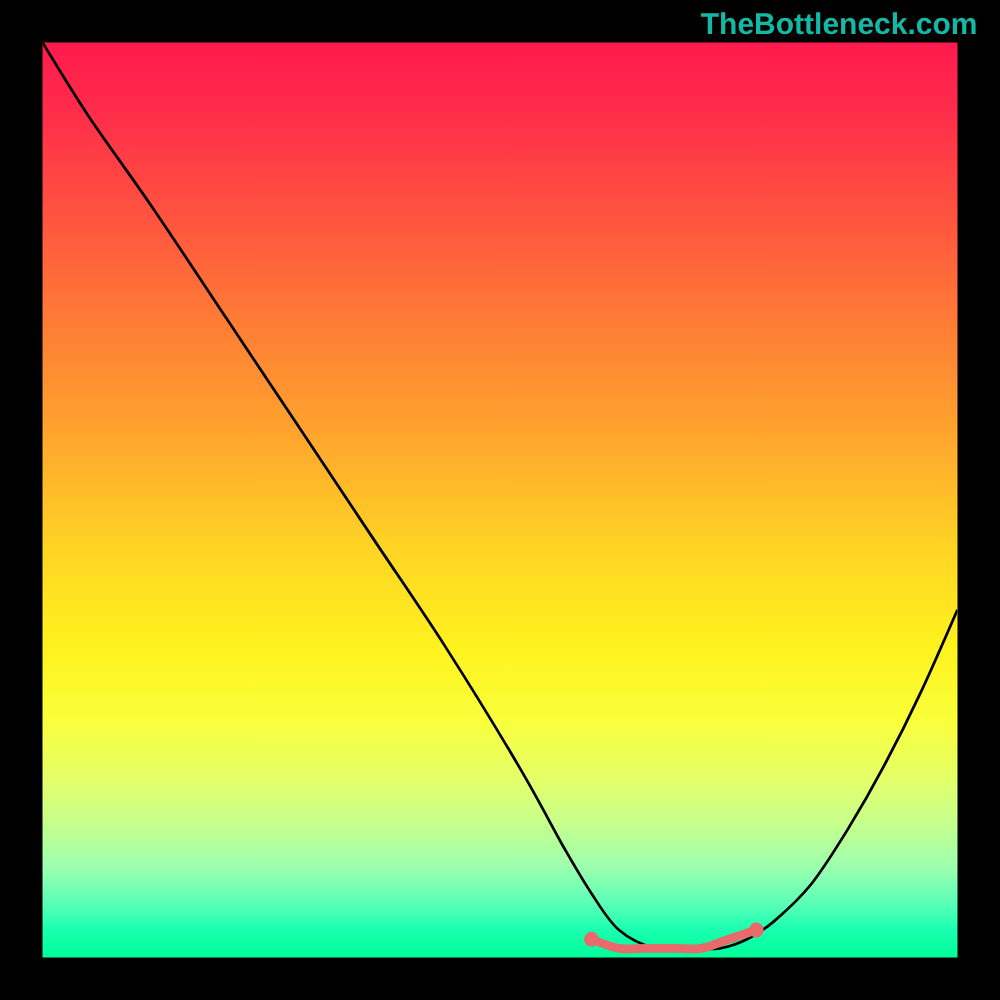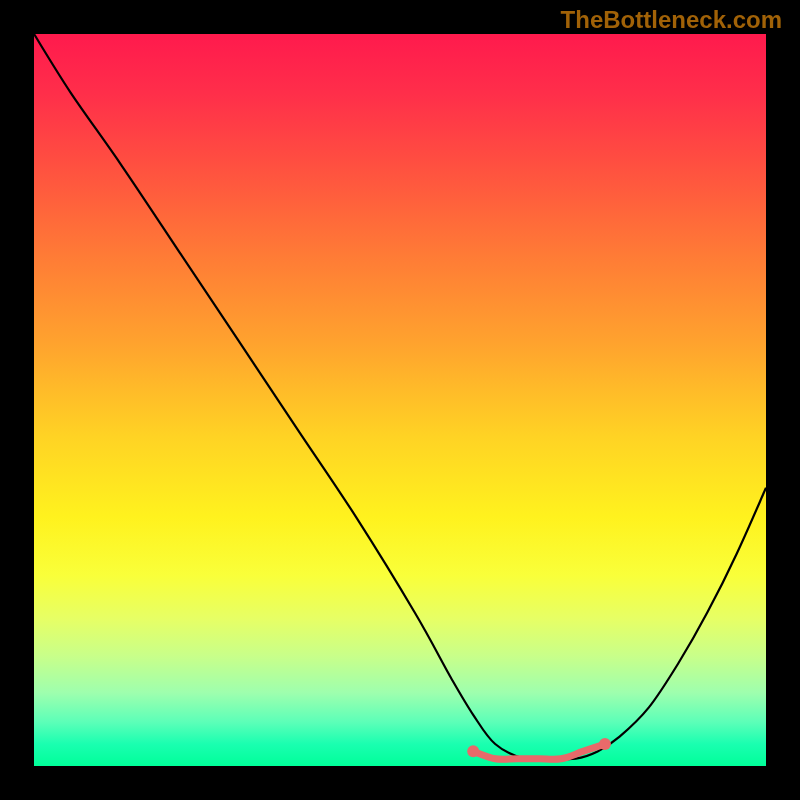--- a/index.html
+++ b/index.html
@@ -7,21 +7,21 @@
     width: 800px;
     height: 800px;
     background: #000;
     position: relative;
     font-family: Arial, sans-serif;
   }
   .watermark {
     position: absolute;
     top: 6px;
     right: 18px;
-    color: #a16207;
+    color: #14b8a6;
     font-size: 24px;
     font-weight: bold;
     z-index: 10;
     margin-left: 39px;
   }
   .chart-area {
     position: absolute;
     left: 34px;
     top: 34px;
     width: 732px;

